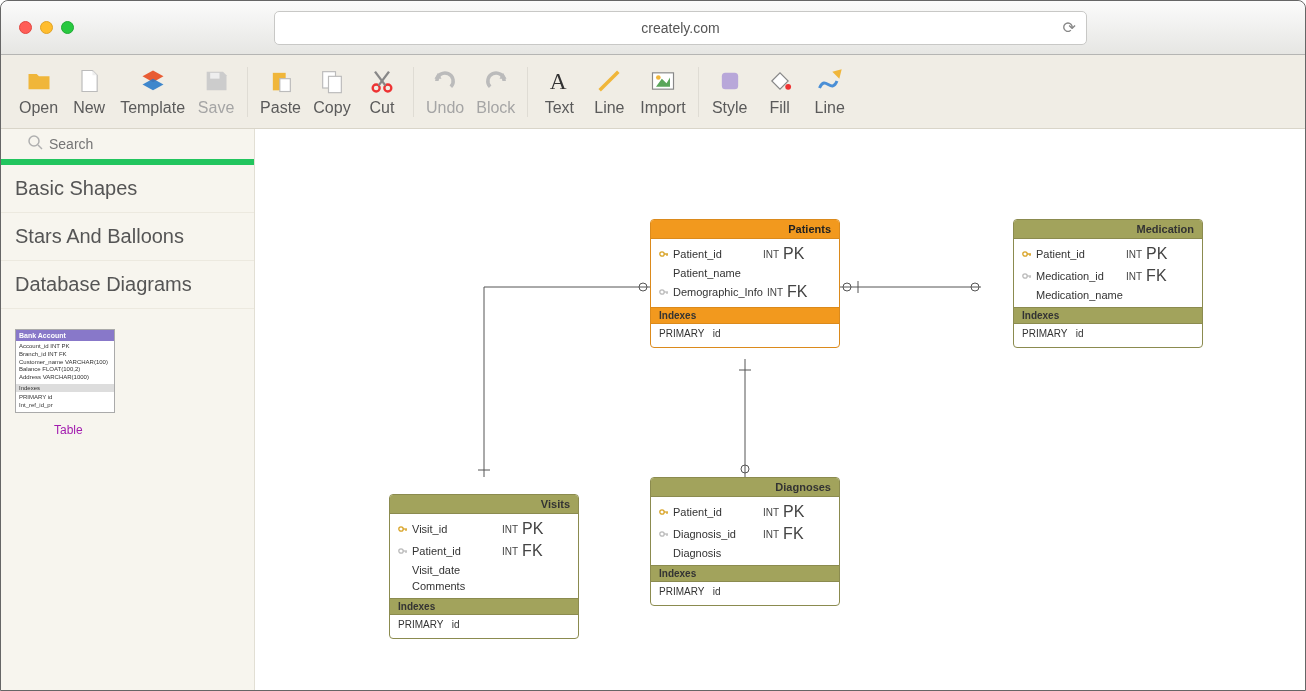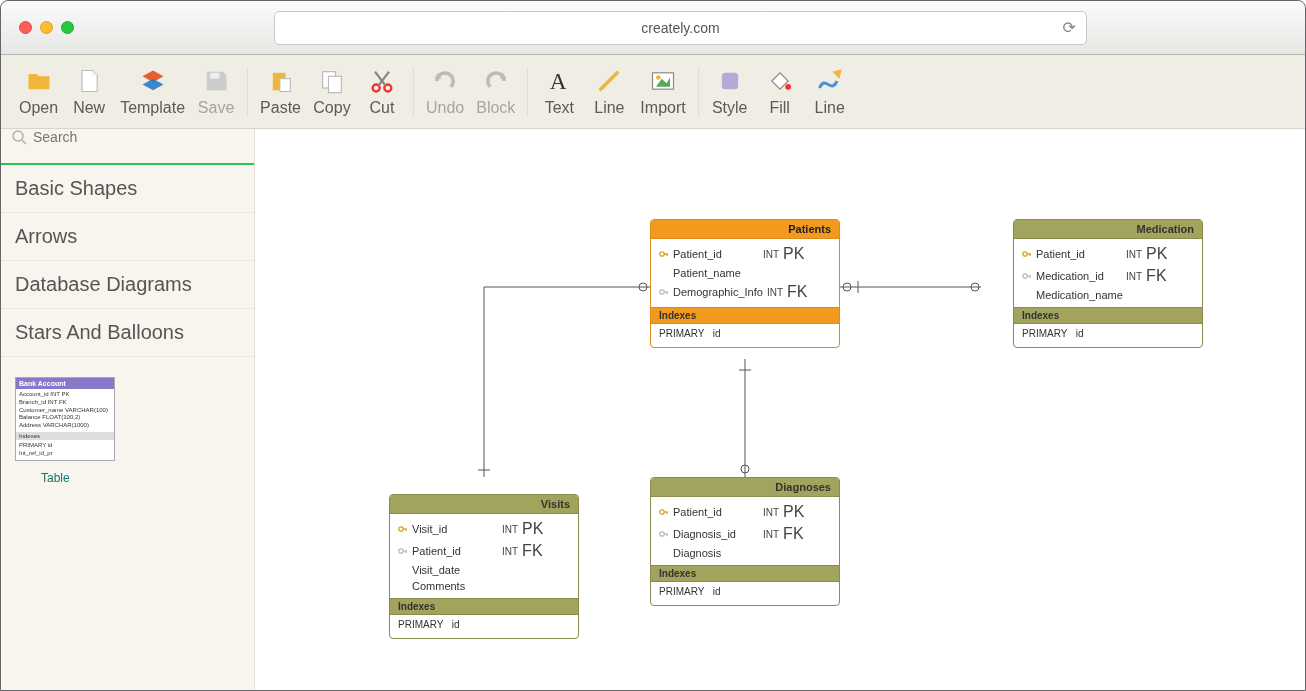--- a/index.html
+++ b/index.html
@@ -69,21 +69,21 @@
   .ico { width: 28px; height: 28px; display: inline-block; }
   
   .main { display: flex; height: calc(691px - 54px - 74px); }
   .sidebar {
     width: 254px;
     background: #f7f5ee;
     border-right: 1px solid #e2dfd4;
     display: flex;
     flex-direction: column;
   }
-  .searchrow { display: flex; align-items: flex-start; height: 36px; padding: 0 10px; border-bottom: 2px solid #22c55e;}
+  .searchrow { display: flex; align-items: center; height: 36px; padding: 0 26px; border-bottom: 6px solid #22c55e;}
   .searchrow input {
     border: none; background: transparent; flex: 1; color: #888; font-size: 14px; outline: none;
   }
   .side-item {
     padding: 12px 14px;
     border-bottom: 1px solid #ece9df;
     color: #555;
     font-size: 20px;
     cursor: pointer;
   }
@@ -91,21 +91,21 @@
     margin: 20px 14px 6px 14px;
     width: 100px;
     border: 1px solid #aaa;
     background: #fff;
     font-size: 6px;
     color: #333;
   }
   .thumb .th-head { background: #8878c9; color: #fff; padding: 2px 3px; font-weight: bold; font-size: 7px;}
   .thumb .th-body { padding: 2px 3px; line-height: 1.3; }
   .thumb .th-idx { background: #ddd; padding: 1px 3px; font-size: 6px;}
-  .thumb-label { font-size: 12px; color: #0f766e; padding-left: 40px; margin-top: 4px;}
+  .thumb-label { font-size: 12px; color: #a21caf; padding-left: 53px; margin-top: 4px;}
   
   .canvas {
     flex: 1;
     position: relative;
     background: #fff;
   }
   .entity {
     position: absolute;
     width: 190px;
     border: 1.5px solid #8b8b4f;
@@ -276,23 +276,22 @@
       <span style="color:#b0b0b0;font-size:16px;margin-right:6px;">
         <svg width="16" height="16" viewBox="0 0 16 16">
             <circle cx="7" cy="7" r="5" fill="none" stroke="#b0b0b0" stroke-width="1.5"></circle>
             <line x1="11" y1="11" x2="15" y2="15" stroke="#b0b0b0" stroke-width="1.5"></line>
           </svg>
       </span>
       <input placeholder="Search" style="">
     </div>
     <div id="side-items">
         <div class="side-item">Basic Shapes</div>
-        <div class="side-item">Arrows</div>
+        <div class="side-item">Stars And Balloons</div>
         <div class="side-item">Database Diagrams</div>
-        <div class="side-item">Stars And Balloons</div>
       </div>
     <div class="thumb">
       <div class="th-head">Bank Account</div>
       <div class="th-body" id="thumb-rows">
           <div>Account_id INT PK</div>
           <div>Branch_id INT FK</div>
           <div>Customer_name VARCHAR(100)</div>
           <div>Balance FLOAT(100,2)</div>
           <div>Address VARCHAR(1000)</div>
         </div>

